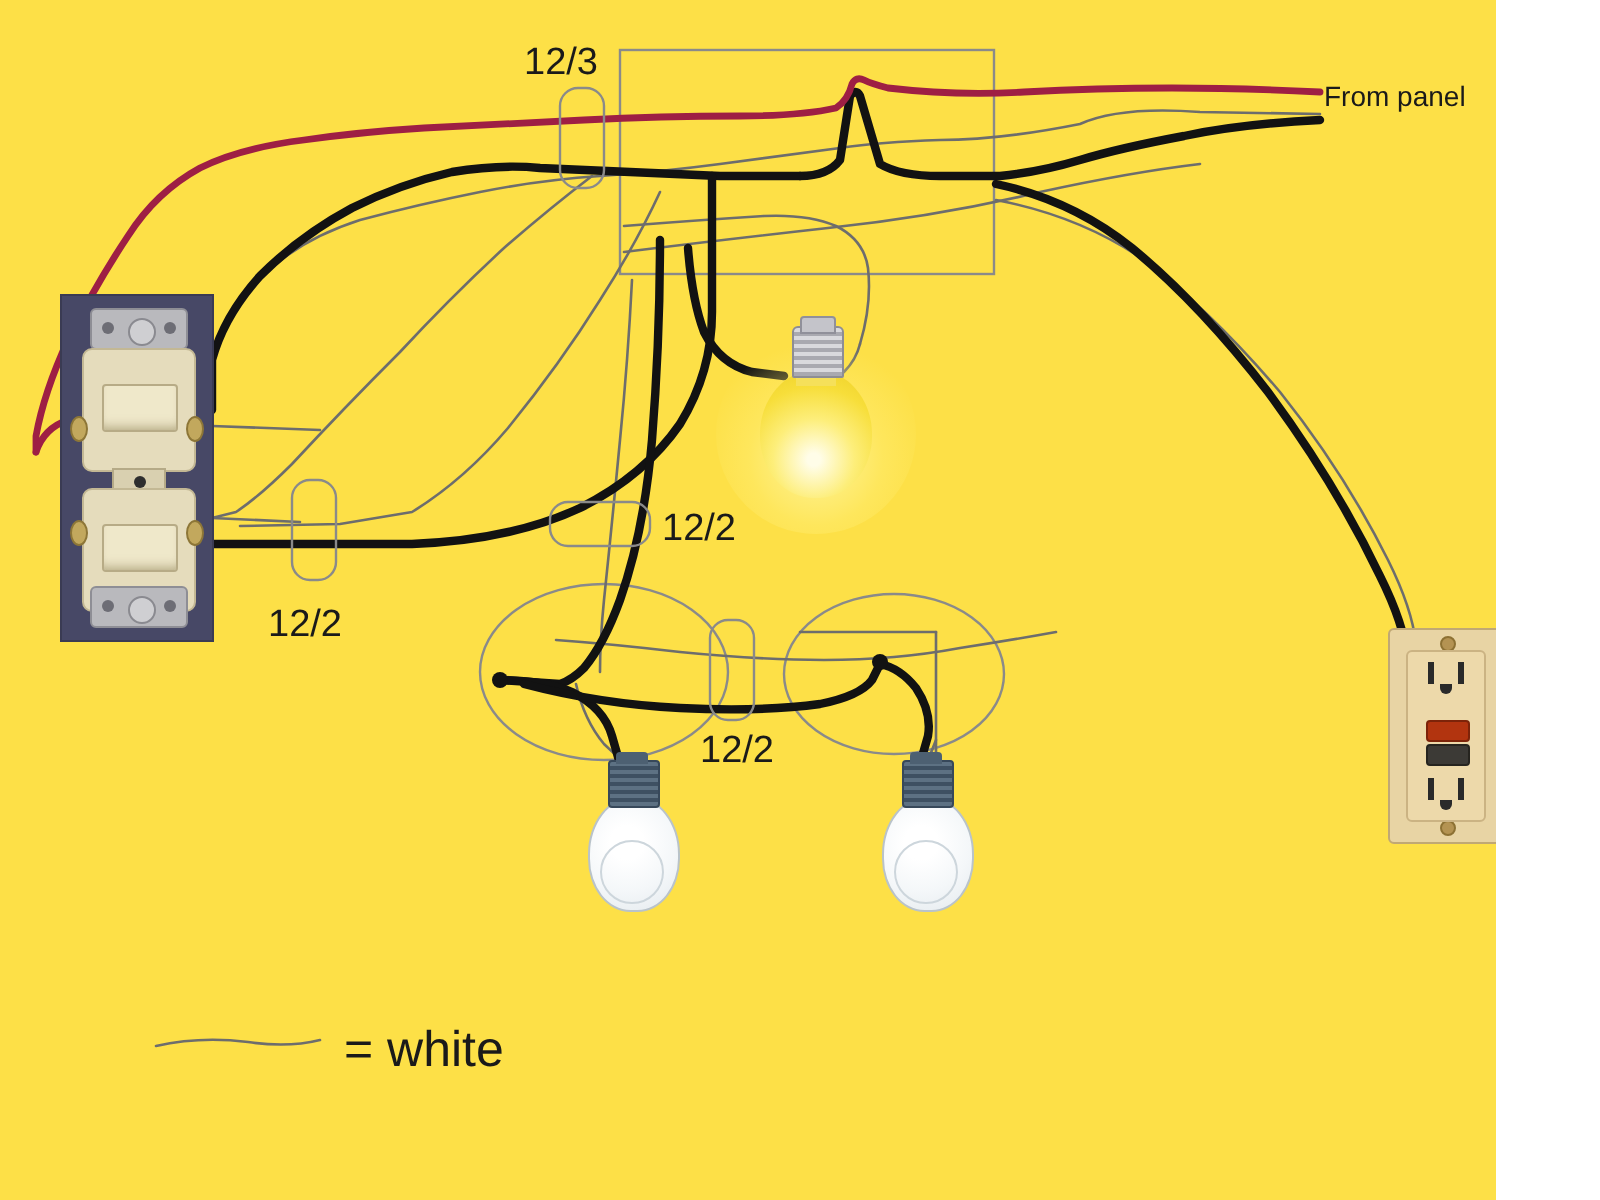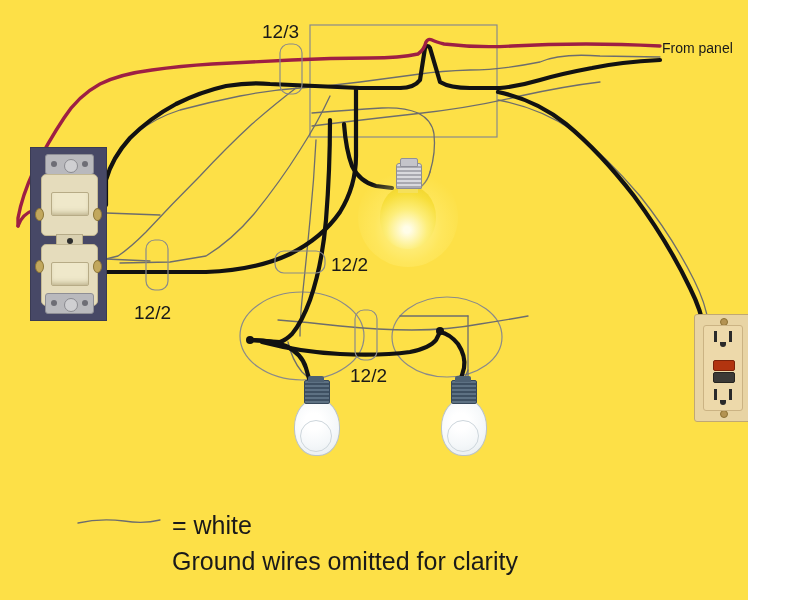--- a/index.html
+++ b/index.html
@@ -419,15 +419,14 @@
   <div class="label cable-label" style="left:134px; top:303px;">12/2</div>
 
   <div class="label cable-label" style="left:331px; top:255px;">12/2</div>
 
   <div class="label cable-label" style="left:350px; top:366px;">12/2</div>
 
   <div class="label note-label" style="left:662px; top:41px;">From panel</div>
 
   <div class="label legend-label" style="left:172px; top:513px;">= white</div>
 
-  <div class="label legend-label" style="left:172px; top:549px;">Ground wires omitted for clarity</div>
 
 </div>
 
 </body></html>

